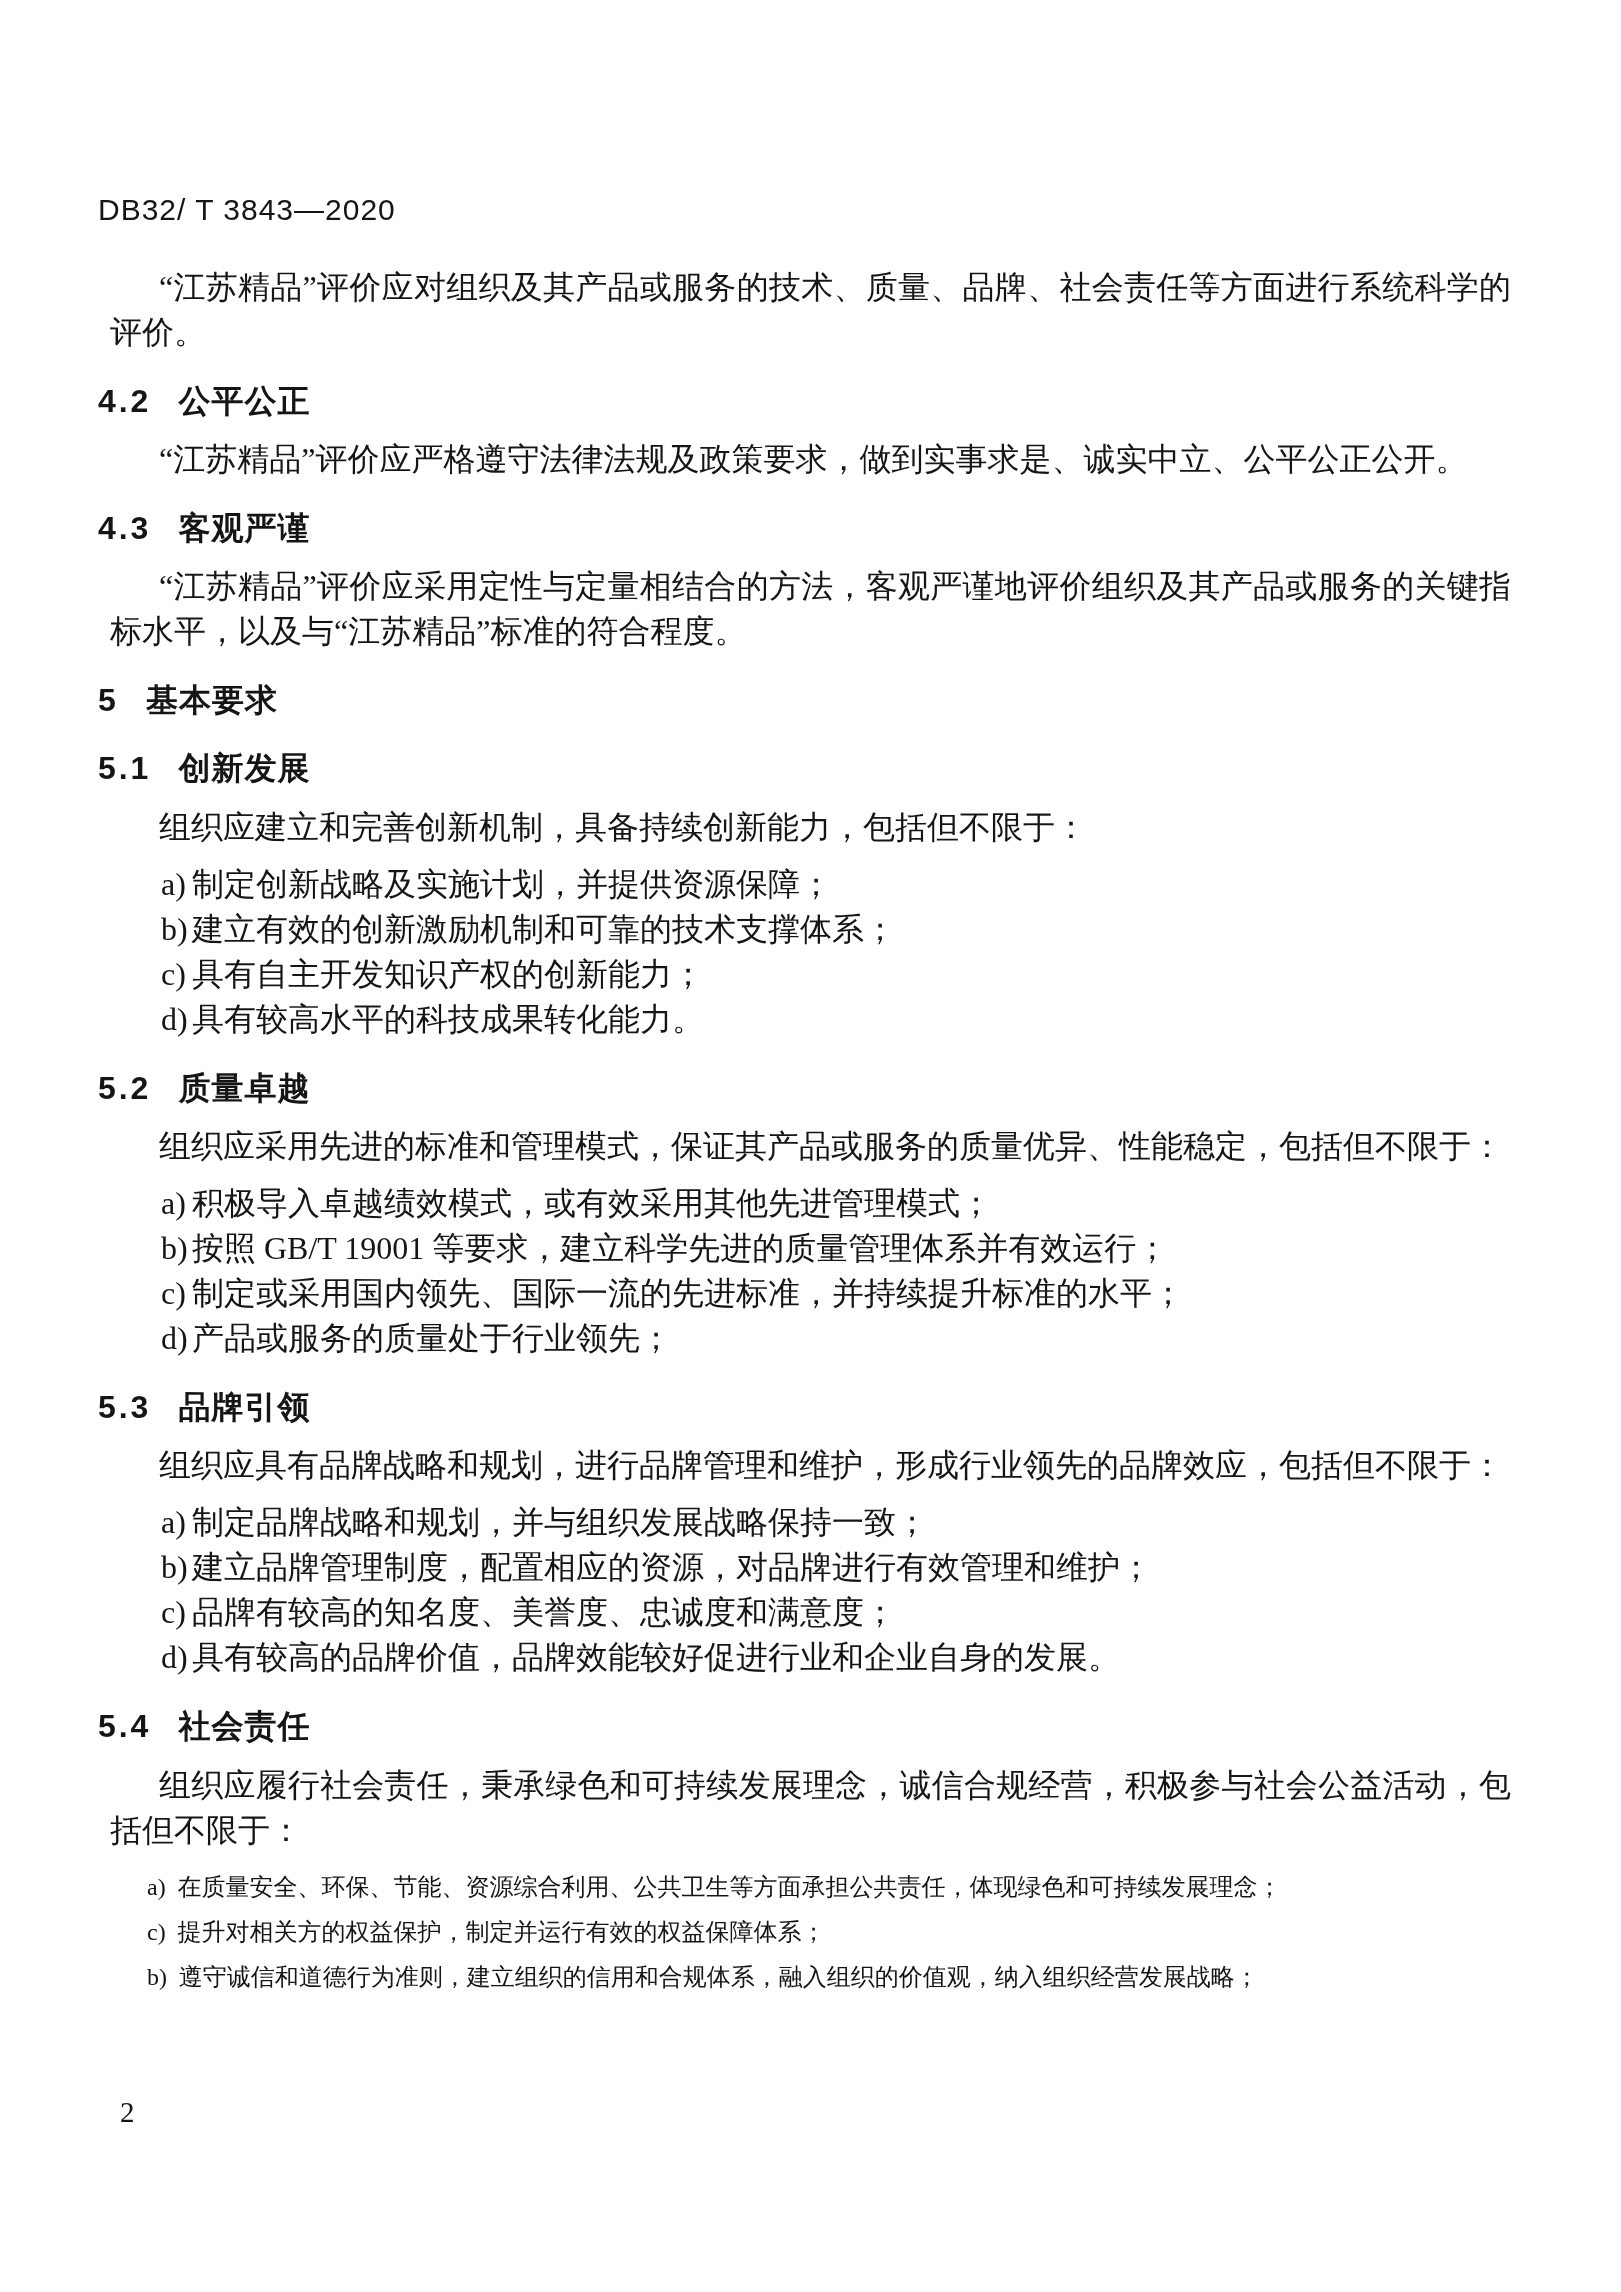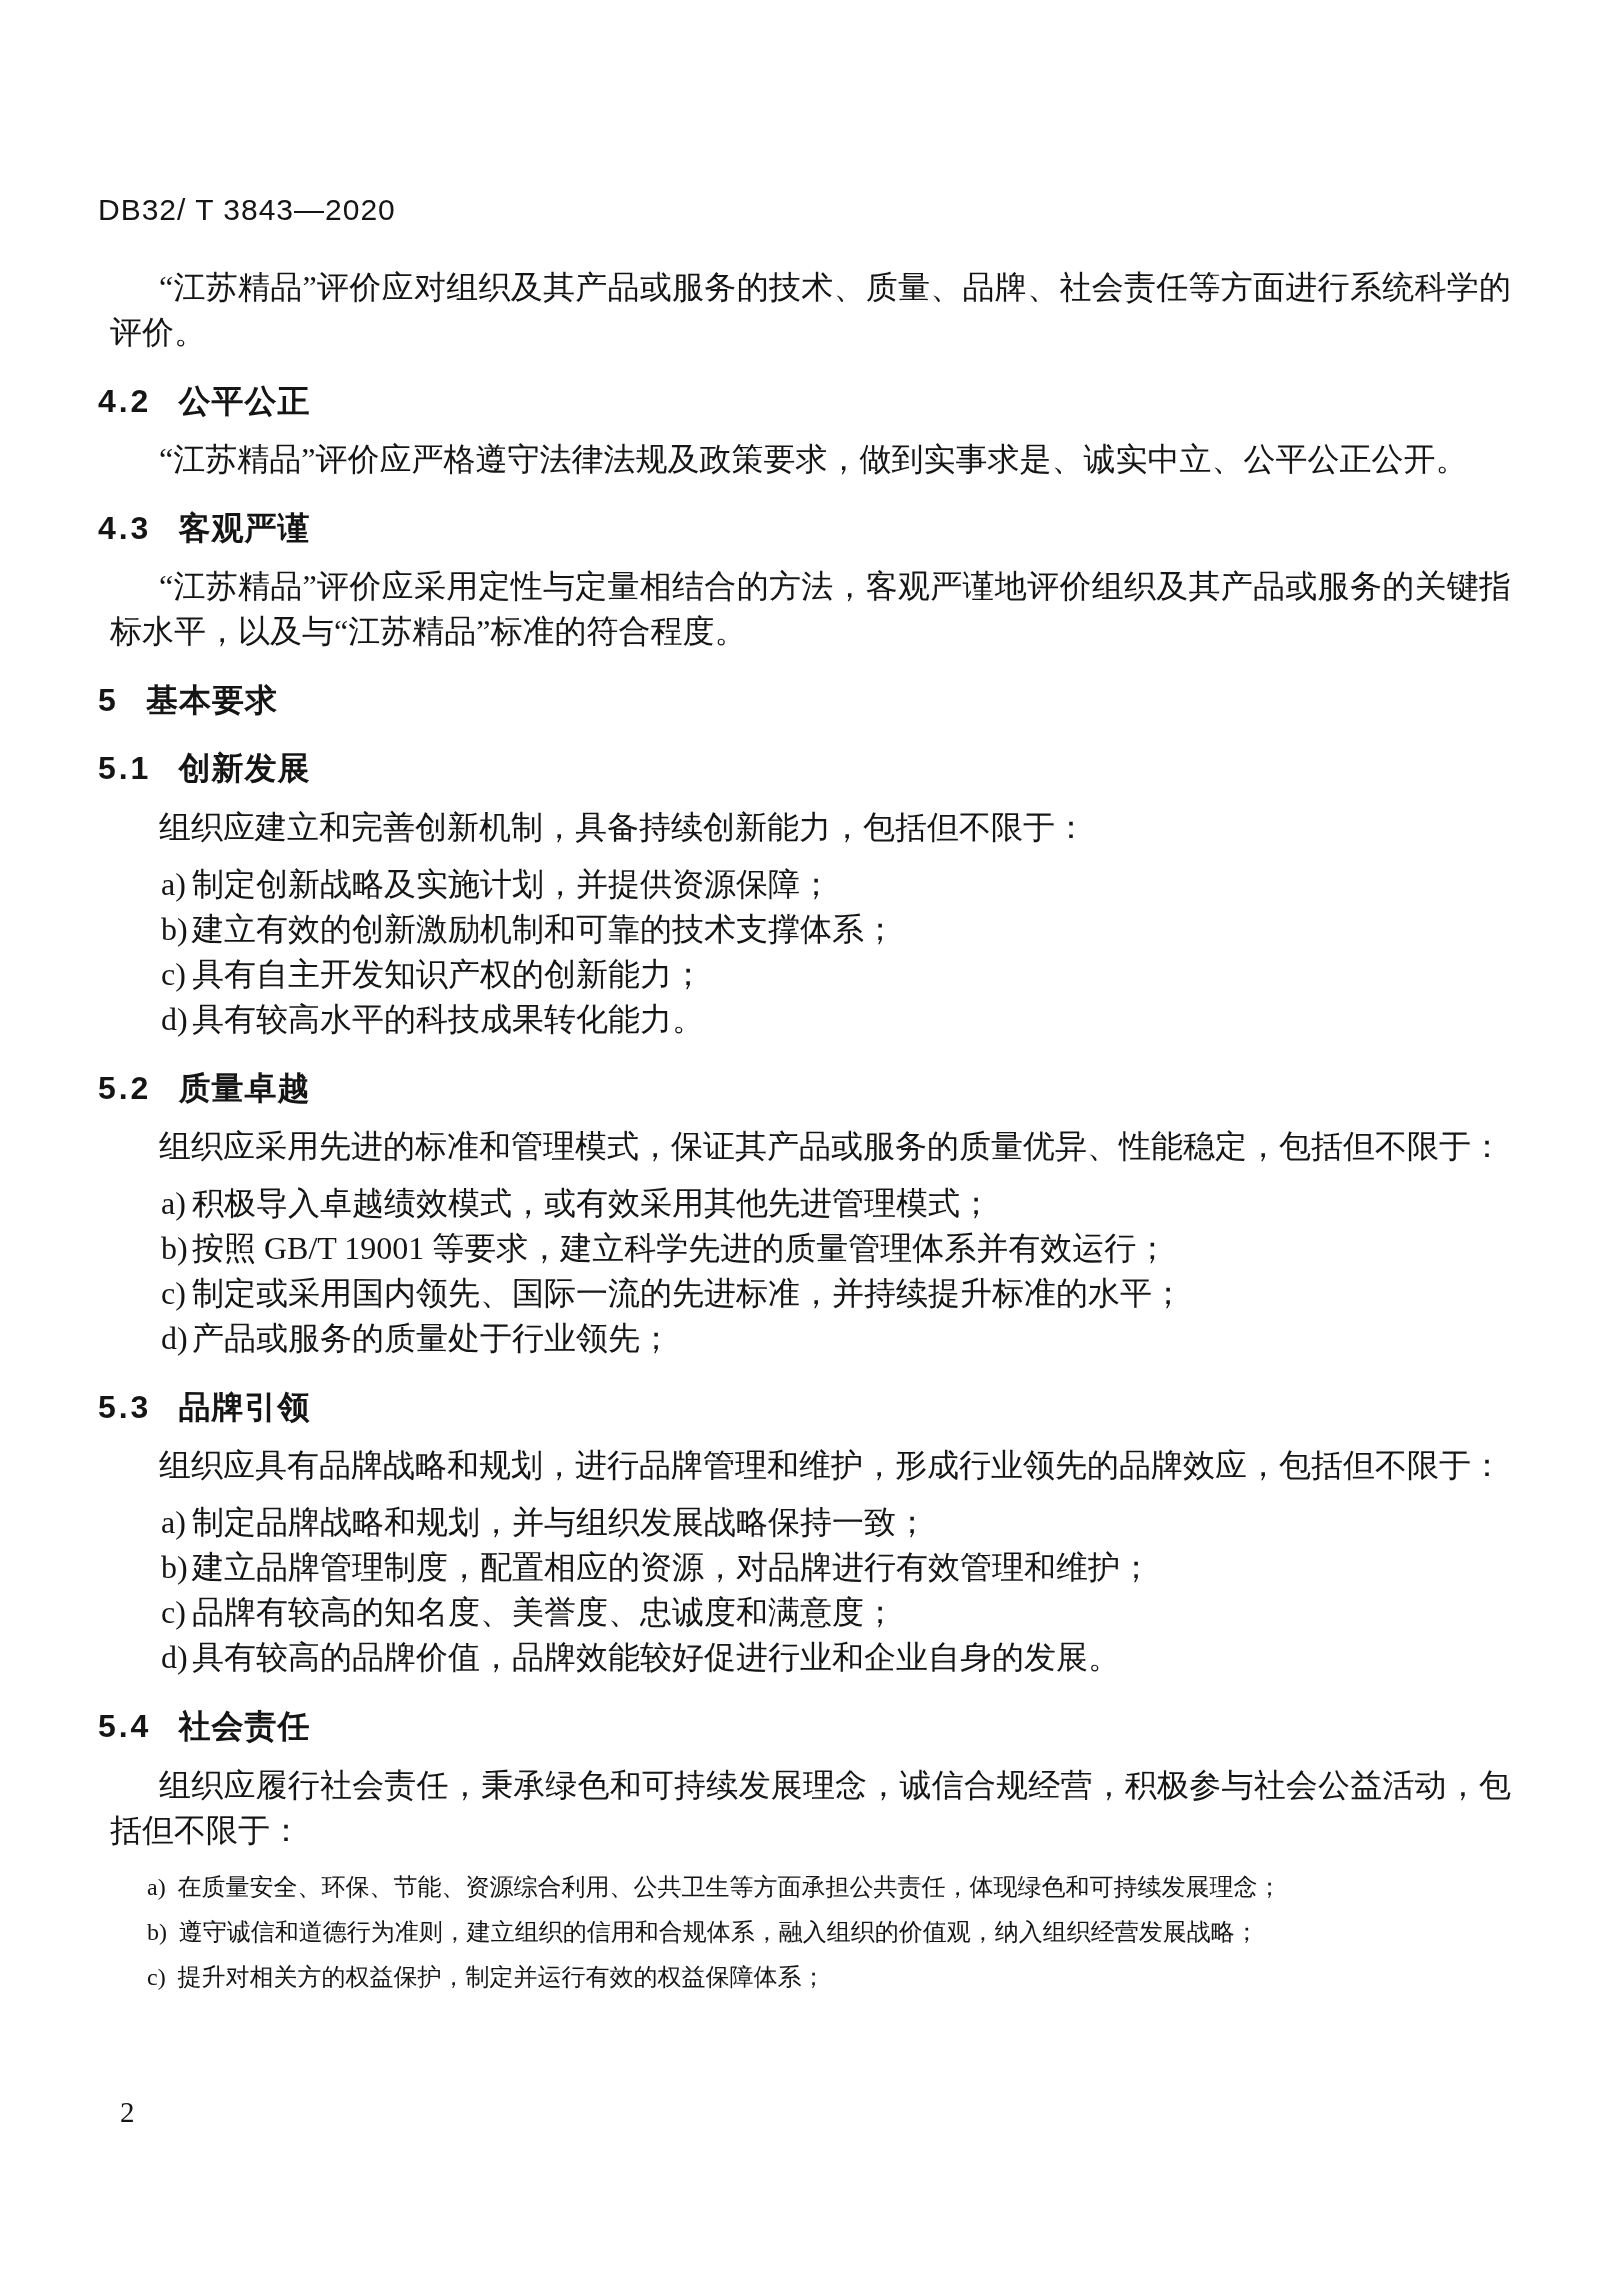--- a/index.html
+++ b/index.html
@@ -116,19 +116,19 @@
     <li><span class="marker">b)</span><span>建立品牌管理制度，配置相应的资源，对品牌进行有效管理和维护；</span></li>
     <li><span class="marker">c)</span><span>品牌有较高的知名度、美誉度、忠诚度和满意度；</span></li>
     <li><span class="marker">d)</span><span>具有较高的品牌价值，品牌效能较好促进行业和企业自身的发展。</span></li>
   </ul>
 
   <h2 class="sec">
     <span class="sec-num">5.4</span><span>社会责任</span>
   </h2>
   <p class="para">组织应履行社会责任，秉承绿色和可持续发展理念，诚信合规经营，积极参与社会公益活动，包括但不限于：</p>
   <p class="para-item"><span class="marker54">a)</span><span>在质量安全、环保、节能、资源综合利用、公共卫生等方面承担公共责任，体现绿色和可持续发展理念；</span></p>
+  <p class="para-item"><span class="marker54">c)</span><span>提升对相关方的权益保护，制定并运行有效的权益保障体系；</span></p>
   <p class="para-item"><span class="marker54">b)</span><span>遵守诚信和道德行为准则，建立组织的信用和合规体系，融入组织的价值观，纳入组织经营发展战略；</span></p>
-  <p class="para-item"><span class="marker54">c)</span><span>提升对相关方的权益保护，制定并运行有效的权益保障体系；</span></p>
 
   <div class="page-num">2</div>
 
 </div>
 
 
 </body></html>

